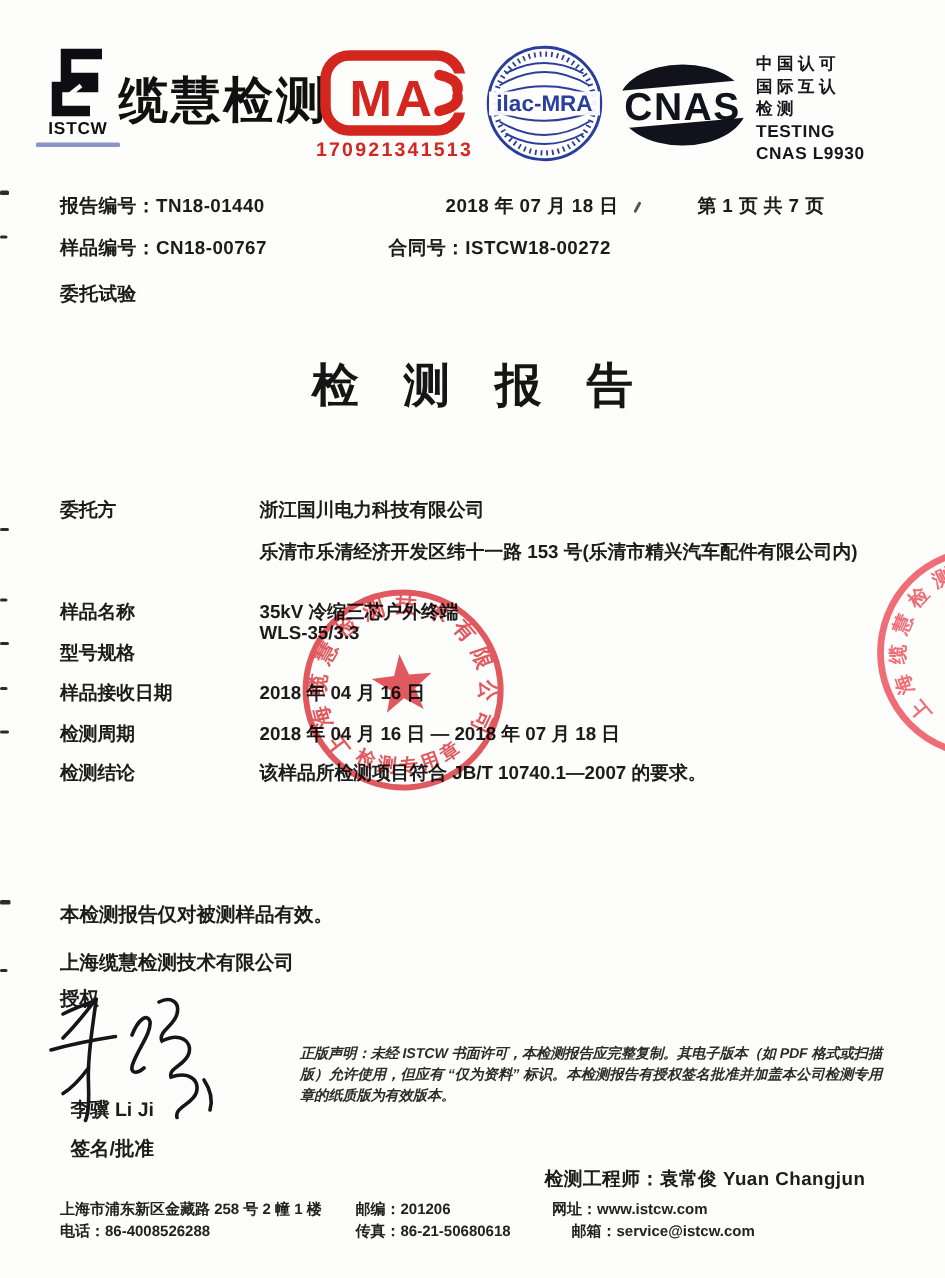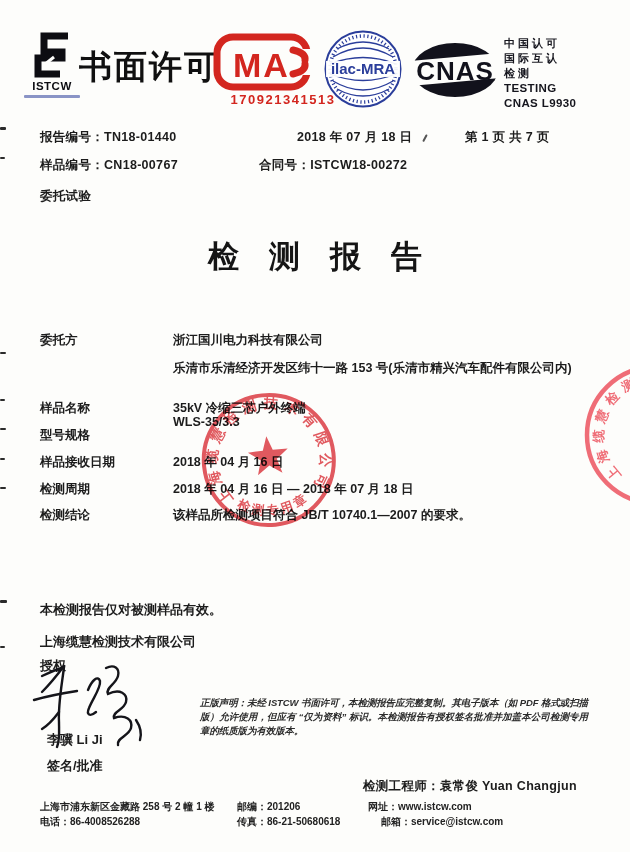--- a/index.html
+++ b/index.html
@@ -7,21 +7,21 @@
   .page{position:relative;width:630px;height:852px;margin:0 auto;background:#fdfdfb;
         font-family:"Liberation Sans","DejaVu Sans",sans-serif;color:#1c1c1c;overflow:hidden;}
   .abs{position:absolute;white-space:nowrap;}
   .meta{font-size:12.5px;font-weight:700;letter-spacing:.3px;}
   .field{font-size:12.5px;font-weight:700;}
   .brand{font-size:33px;font-weight:900;letter-spacing:2px;color:#101010;}
   .title{left:0;width:630px;text-align:center;font-size:31px;font-weight:700;
          letter-spacing:30px;padding-left:30px;box-sizing:border-box;color:#151515;}
   .acc-cjk{font-size:11px;font-weight:700;letter-spacing:3px;line-height:15px;color:#15151d;}
   .acc-lat{font-size:11.5px;font-weight:800;letter-spacing:.4px;line-height:15px;color:#15151d;}
-  .cma-num{font-size:13px;font-weight:700;letter-spacing:1.5px;color:#d3261f;text-align:center;margin-left:20px;}
+  .cma-num{font-size:13px;font-weight:700;letter-spacing:1.5px;color:#d3261f;text-align:center;}
   .stmt{font-size:13px;font-weight:700;}
   .disclaimer{font-size:9.5px;line-height:14px;font-weight:700;color:#2c2c2c;
               white-space:normal;text-align:justify;letter-spacing:-.1px;}
   .footer-txt{font-size:10px;font-weight:700;color:#222;line-height:15px;}
   .seal{mix-blend-mode:multiply;}
   .artifact{position:absolute;background:#2b2b2b;border-radius:1px;}
   .istcw-acr{font-size:11.5px;font-weight:900;letter-spacing:.5px;color:#0d0d12;text-align:center;}
   .tagbar{position:absolute;background:#2b3e9b;opacity:.55;height:3px;border-radius:1px;}
 </style>
 </head>
@@ -31,21 +31,21 @@
 
   <div class="abs" style="left:30px;top:31px;">
     <svg width="46" height="48" viewBox="0 0 46 48">
       <path d="M38,5 L14,5 L14,21 L32,21 L32,27 L8,27 L8,43 L30,43" fill="none" stroke="#0d0d12" stroke-width="7" stroke-linejoin="miter"></path>
       <path d="M14,34 L24,26" stroke="#fdfdfb" stroke-width="3"></path>
     </svg>
   </div>
   <div class="abs istcw-acr" style="left:22px;top:80px;width:60px;">ISTCW</div>
   <div class="tagbar" style="left:24px;top:95px;width:56px;"></div>
 
-  <div class="abs brand" style="left:79px;top:45px;">书面许可</div>
+  <div class="abs brand" style="left:79px;top:45px;">缆慧检测</div>
 
   <div class="abs" style="left:213px;top:33px;">
     <svg width="100" height="58" viewBox="0 0 100 58">
       <rect x="4" y="4" width="90" height="50" rx="16" fill="none" stroke="#d3261f" stroke-width="7"></rect>
       <rect x="82" y="16" width="18" height="26" fill="#fdfdfb"></rect>
       <path d="M80,17 Q93,20 92,27" fill="none" stroke="#d3261f" stroke-width="7" stroke-linecap="round"></path>
       <path d="M80,41 Q93,38 92,31" fill="none" stroke="#d3261f" stroke-width="7" stroke-linecap="round"></path>
       <text x="20" y="44" font-size="34" font-weight="bold" fill="#d3261f" letter-spacing="2" font-family="Liberation Sans, sans-serif">MA</text>
     </svg>
   </div>

